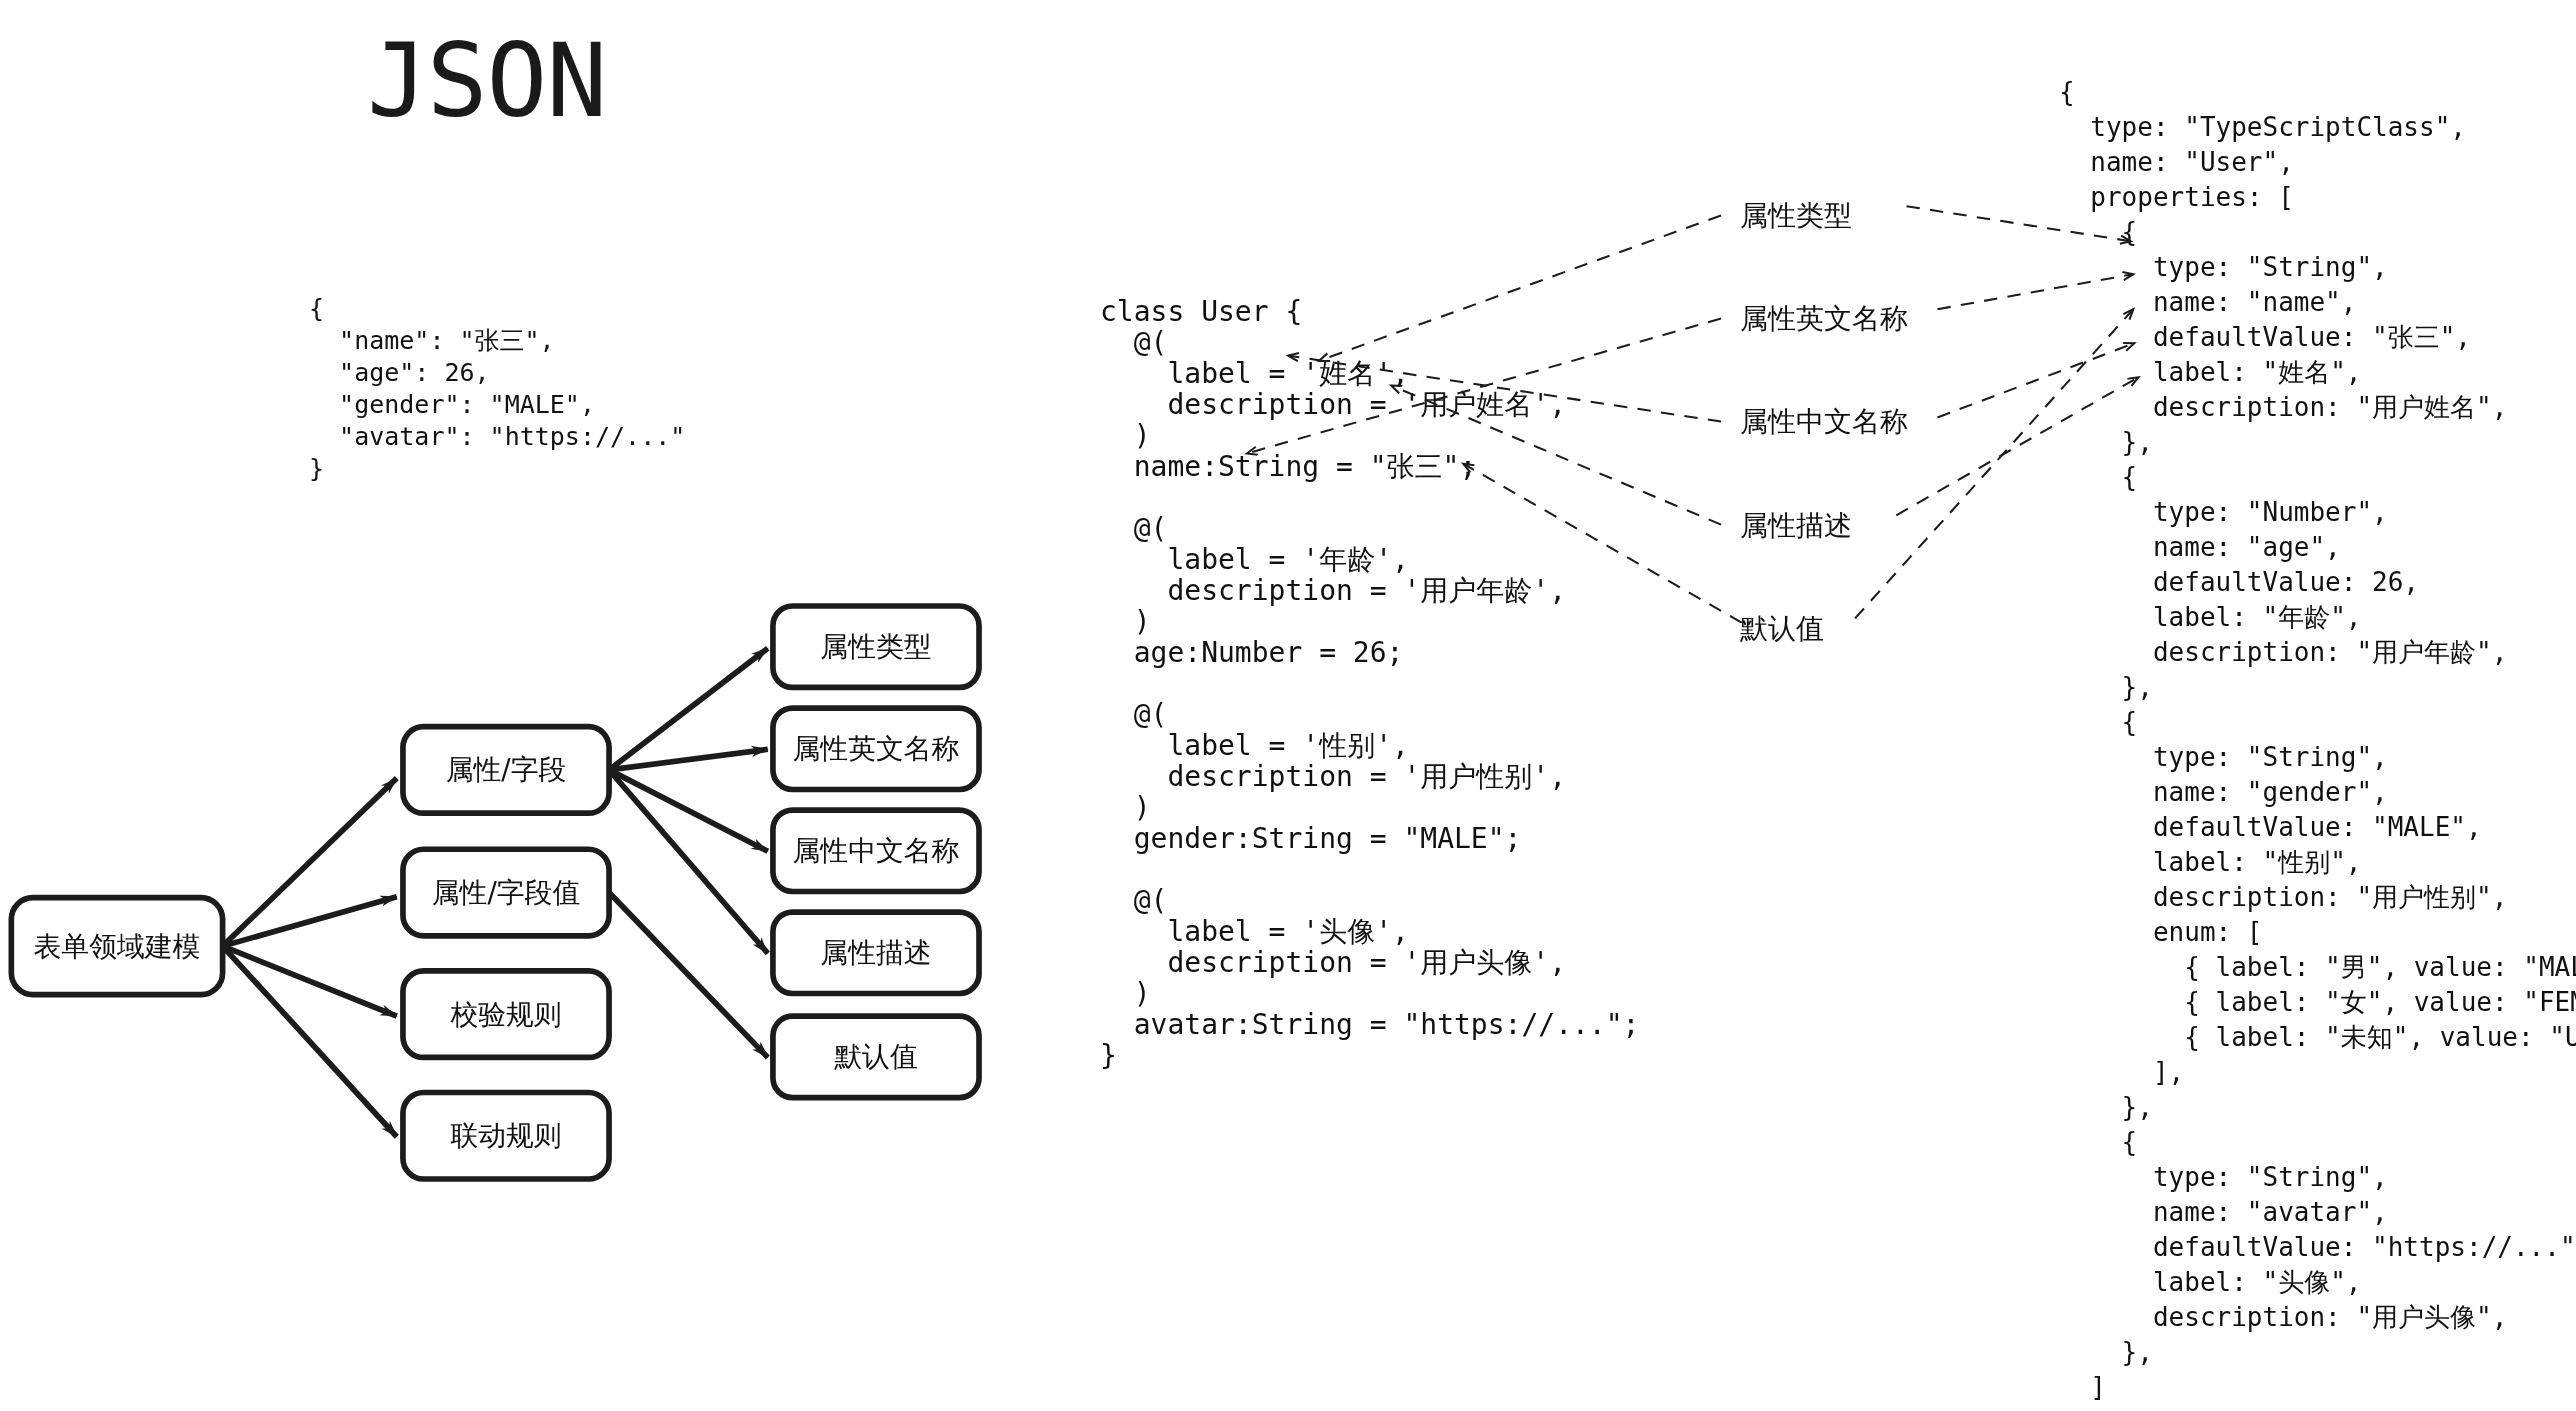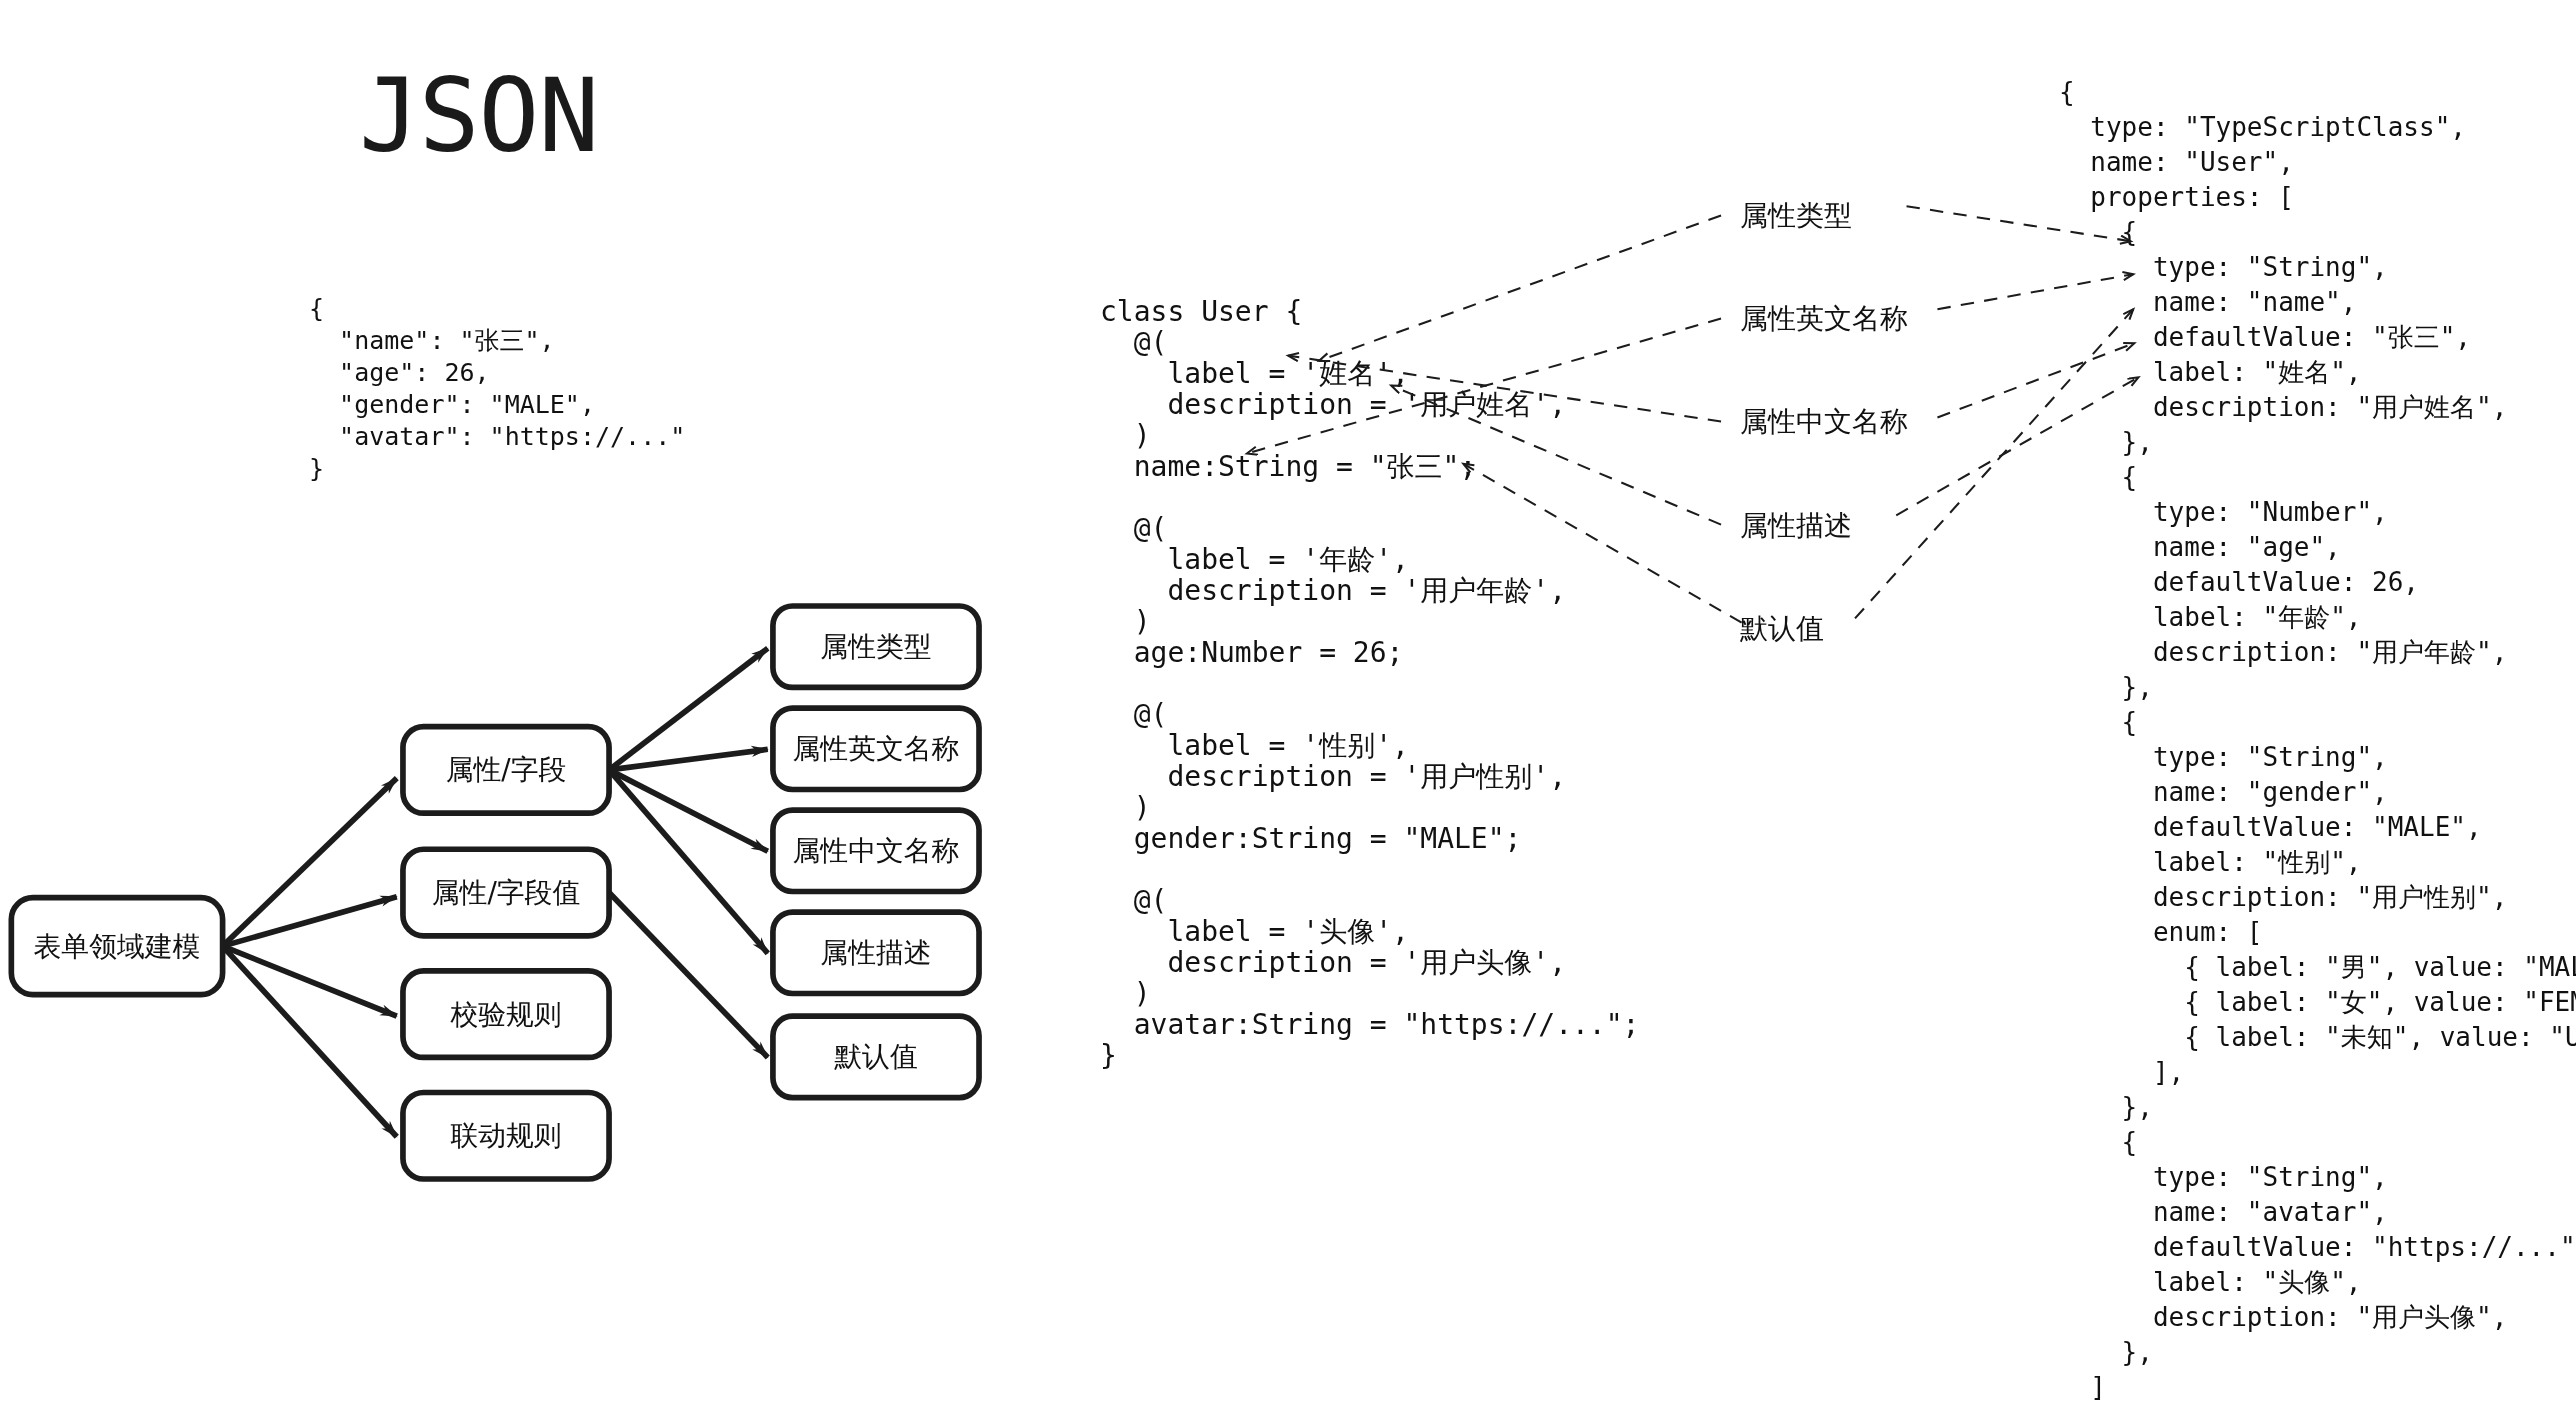--- a/index.html
+++ b/index.html
@@ -2,21 +2,21 @@
 <html style="font-size:8.2px"><head>
 <meta charset="utf-8">
 <style>
   html,body{margin:0;padding:0;background:#fff;}
   body{width:2917px;height:1412px;position:relative;overflow:hidden;
        font-family:"DejaVu Sans Mono", monospace;}
   #stage{position:absolute;left:0;top:0;width:2917px;height:1412px;background:#ffffff;}
 
   .title{position:absolute;font-family:"DejaVu Sans Mono", monospace;
          font-weight:400;color:#1a1a1a;white-space:pre;letter-spacing:-1px;}
-  #title-json{left:359px;top:21.6px;font-size:101px;margin-top:35px;}
+  #title-json{left:367px;top:21.6px;font-size:101px;}
   #title-ts{left:983px;top:21.6px;font-size:101px;}
 
   .code{position:absolute;white-space:pre;color:#111111;
         font-family:"DejaVu Sans Mono", monospace;}
   #json-left{left:309px;top:268px;font-size:25px;line-height:32px;}
   #ts-code{left:1100px;top:268px;font-size:28px;line-height:31px;}
   #json-right{left:2059px;top:49px;font-size:26px;line-height:35px;}
 
   .mid-label{position:absolute;font-family:"DejaVu Sans", sans-serif;
              font-size:28px;color:#111;white-space:nowrap;

